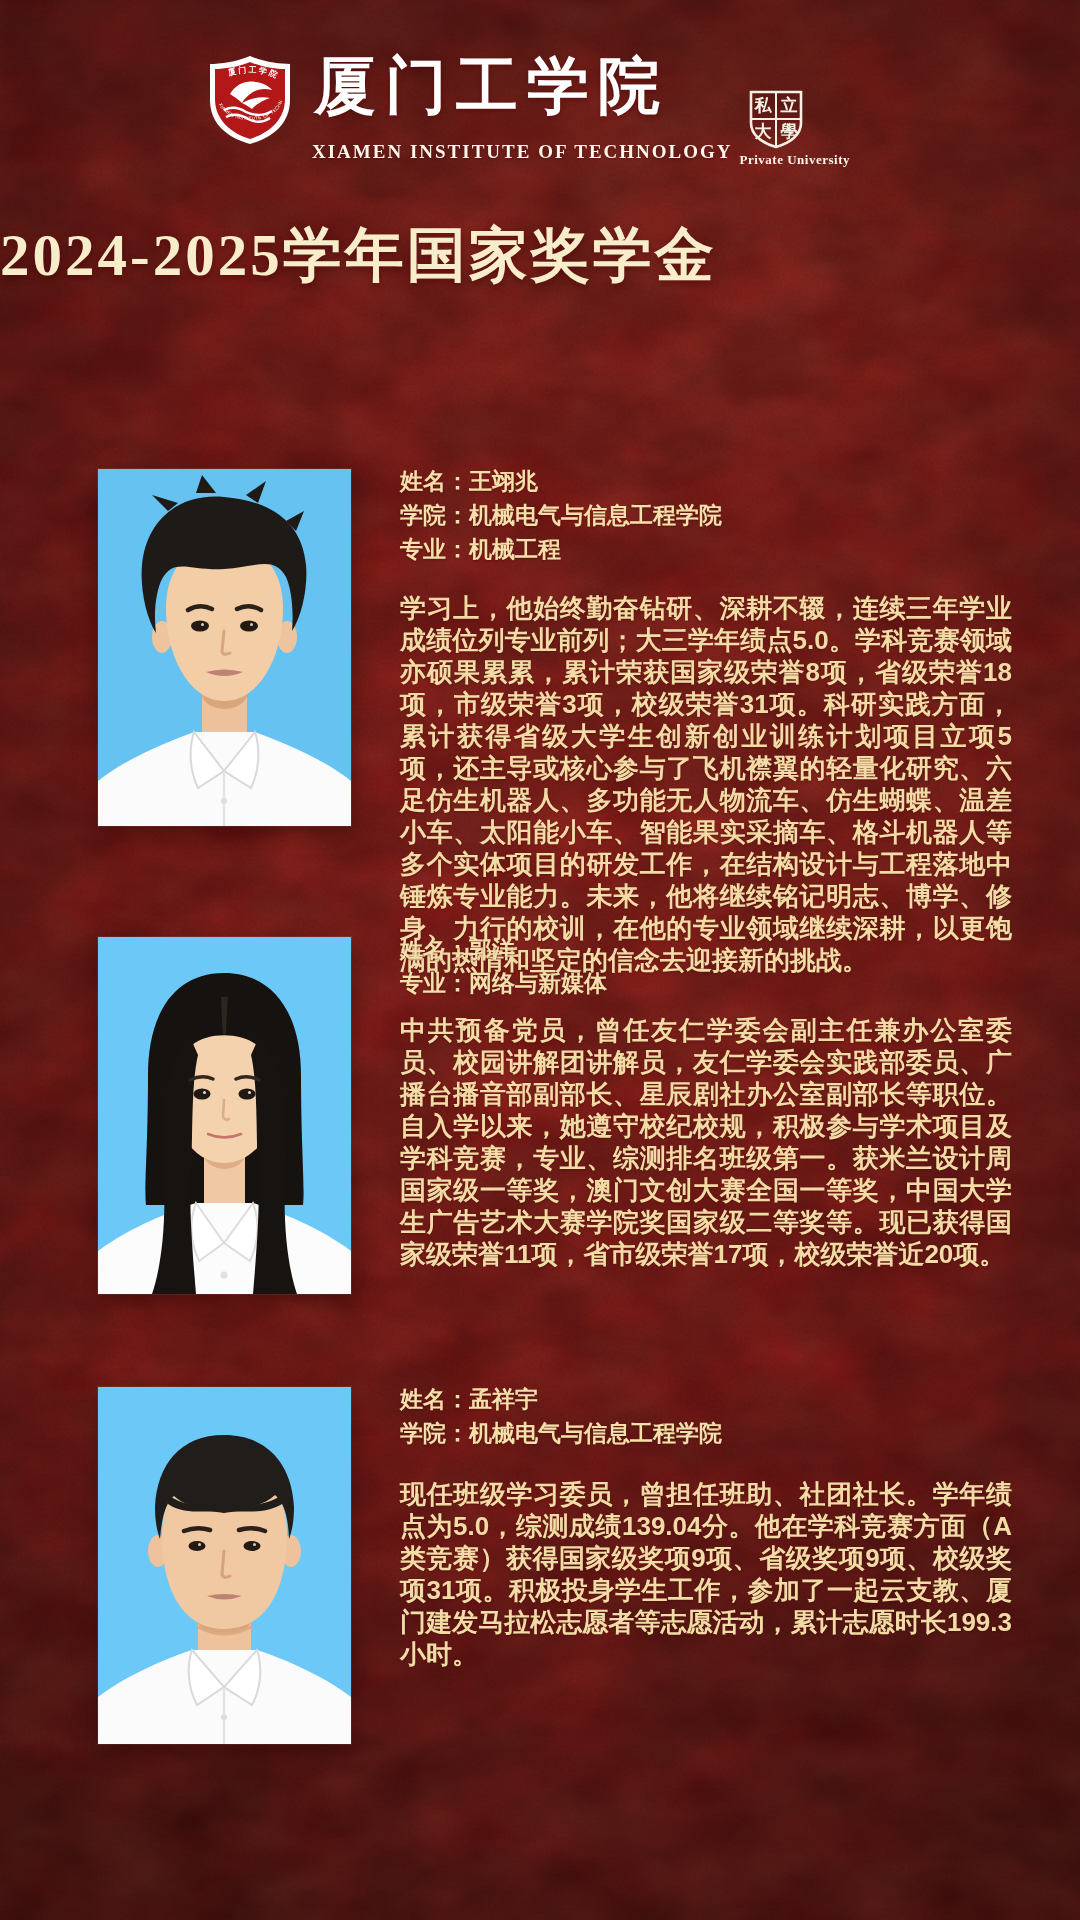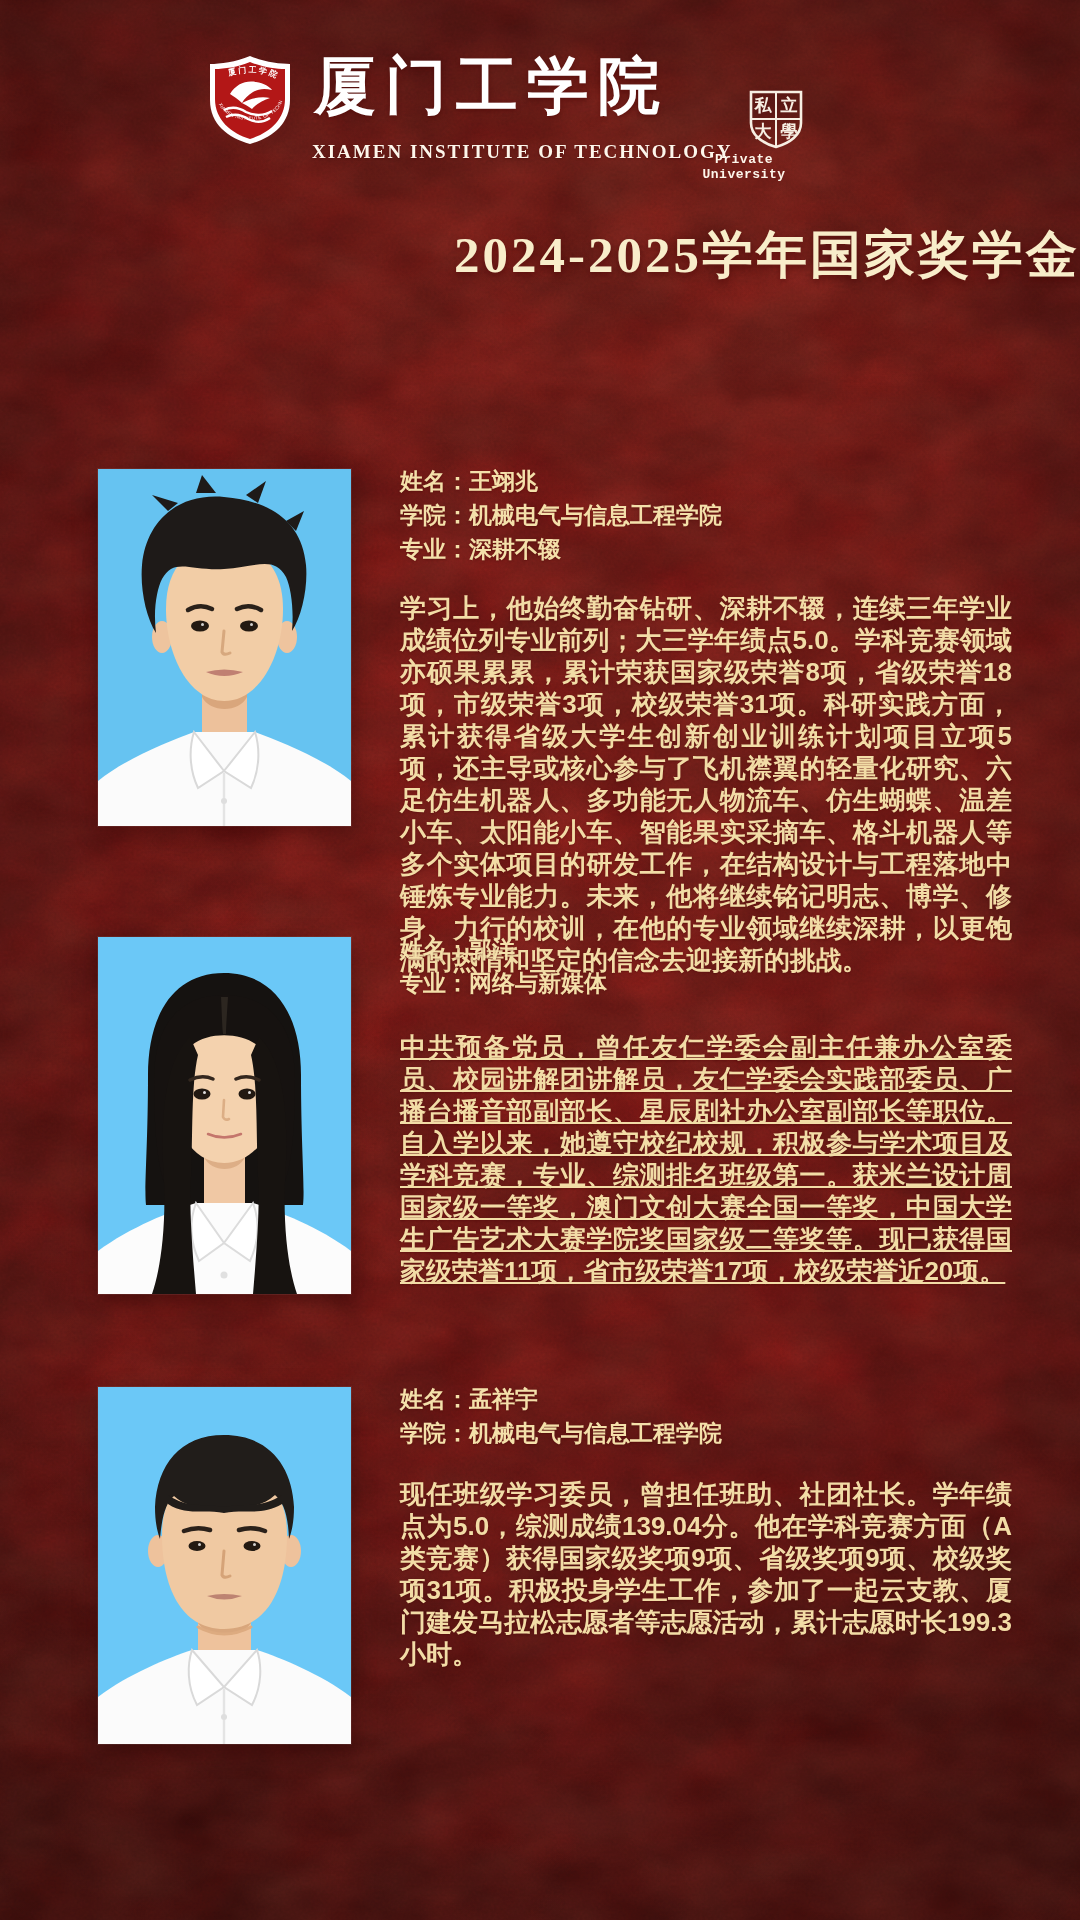--- a/index.html
+++ b/index.html
@@ -27,30 +27,30 @@
     text-shadow:0 2px 5px rgba(70,0,0,.45);white-space:nowrap;
   }
   .school-en{
     position:absolute;left:312px;top:141px;width:398px;text-align:center;
     font-family:"Liberation Serif","DejaVu Serif",serif;
     font-size:19px;font-weight:700;letter-spacing:2px;color:#fdf6eb;
     text-shadow:0 1px 2px rgba(70,0,0,.5);white-space:nowrap;
   }
   .seal{position:absolute;left:748px;top:89px;}
   .seal-caption{
-    position:absolute;left:680px;top:152px;width:128px;text-align:center;
-    font-family:Liberation Mono, monospace;
+    position:absolute;left:722px;top:152px;width:128px;text-align:right;
+    font-family:Liberation Serif, serif;
     font-size:13px;font-weight:700;color:#fdf6eb;letter-spacing:.5px;
   }
 
   
   .title{
-    position:absolute;left:0;top:208px;width:1080px;text-align:right;
+    position:absolute;left:0;top:208px;width:1080px;text-align:left;
     font-family:"Liberation Serif","DejaVu Serif",serif;
-    color:#f8edca;font-weight:800;font-size:51px;line-height:95px;letter-spacing:3px;
+    color:#f8edca;font-weight:800;font-size:59px;line-height:95px;letter-spacing:3px;
     text-shadow:0 3px 7px rgba(70,0,0,.55);
   }
 
   
   .student{position:absolute;left:0;width:1080px;}
   .student-1{top:464px;}
   .student-2{top:932px;}
   .student-3{top:1382px;}
   .photo{
     position:absolute;left:98px;top:5px;width:253px;height:357px;
@@ -60,21 +60,21 @@
   .st-text{position:absolute;left:400px;top:0;width:612px;}
   .info-line{
     font-size:23px;font-weight:700;line-height:34px;color:#f4e0aa;
     text-shadow:0 1px 2px rgba(70,0,0,.4);white-space:nowrap;
   }
   .bio{
     font-size:26px;font-weight:700;line-height:32px;color:#f2dca6;
     text-align:justify;text-shadow:0 1px 2px rgba(70,0,0,.35);
   }
   .student-1 .bio{margin-top:26px;}
-  .student-2 .bio{margin-top:31px;text-decoration:underline;}
+  .student-2 .bio{margin-top:14px;}
   .student-3 .bio{margin-top:28px;}
 </style>
 </head>
 <body>
 
 <div class="page">
 
   <svg class="texture" width="1080" height="1920">
     <defs>
       <filter id="mottle" x="0" y="0" width="100%" height="100%">
@@ -161,21 +161,21 @@
         <ellipse cx="151" cy="157" rx="9" ry="5.5" fill="#241a12"></ellipse>
         <circle cx="104.5" cy="155.5" r="1.5" fill="#ffffff" opacity=".8"></circle>
         <circle cx="153.5" cy="155.5" r="1.5" fill="#ffffff" opacity=".8"></circle>
         <path d="M126,162 L124,183 Q126,187 132,184" stroke="#d7a87e" stroke-width="3" fill="none" stroke-linecap="round"></path>
         <path d="M108,203 Q126,211 145,203 Q126,198 108,203 Z" fill="#c08072"></path>
       </svg>
     </div>
     <div class="st-text">
       <div class="info-line"><span>姓名：</span><span>王翊兆</span></div>
       <div class="info-line"><span>学院：</span><span>机械电气与信息工程学院</span></div>
-      <div class="info-line"><span>专业：</span><span>深耕不辍</span></div>
+      <div class="info-line"><span>专业：</span><span>机械工程</span></div>
       <div class="bio">学习上，他始终勤奋钻研、深耕不辍，连续三年学业成绩位列专业前列；大三学年绩点5.0。学科竞赛领域亦硕果累累，累计荣获国家级荣誉8项，省级荣誉18项，市级荣誉3项，校级荣誉31项。科研实践方面，累计获得省级大学生创新创业训练计划项目立项5项，还主导或核心参与了飞机襟翼的轻量化研究、六足仿生机器人、多功能无人物流车、仿生蝴蝶、温差小车、太阳能小车、智能果实采摘车、格斗机器人等多个实体项目的研发工作，在结构设计与工程落地中锤炼专业能力。未来，他将继续铭记明志、博学、修身、力行的校训，在他的专业领域继续深耕，以更饱满的热情和坚定的信念去迎接新的挑战。</div>
     </div>
   </div>
 
   <div class="student student-2">
     <div class="photo">
       <svg width="253" height="357" viewBox="0 0 253 357">
         <rect width="253" height="357" fill="#6bc8f7"></rect>
         <path d="M126,36 C74,36 50,80 50,138 C50,210 46,250 48,268 L205,268 C207,250 203,210 203,138 C203,80 178,36 126,36 Z" fill="#151210"></path>
         <path d="M106,206 L147,206 L147,272 L106,272 Z" fill="#f0c8a4"></path>

